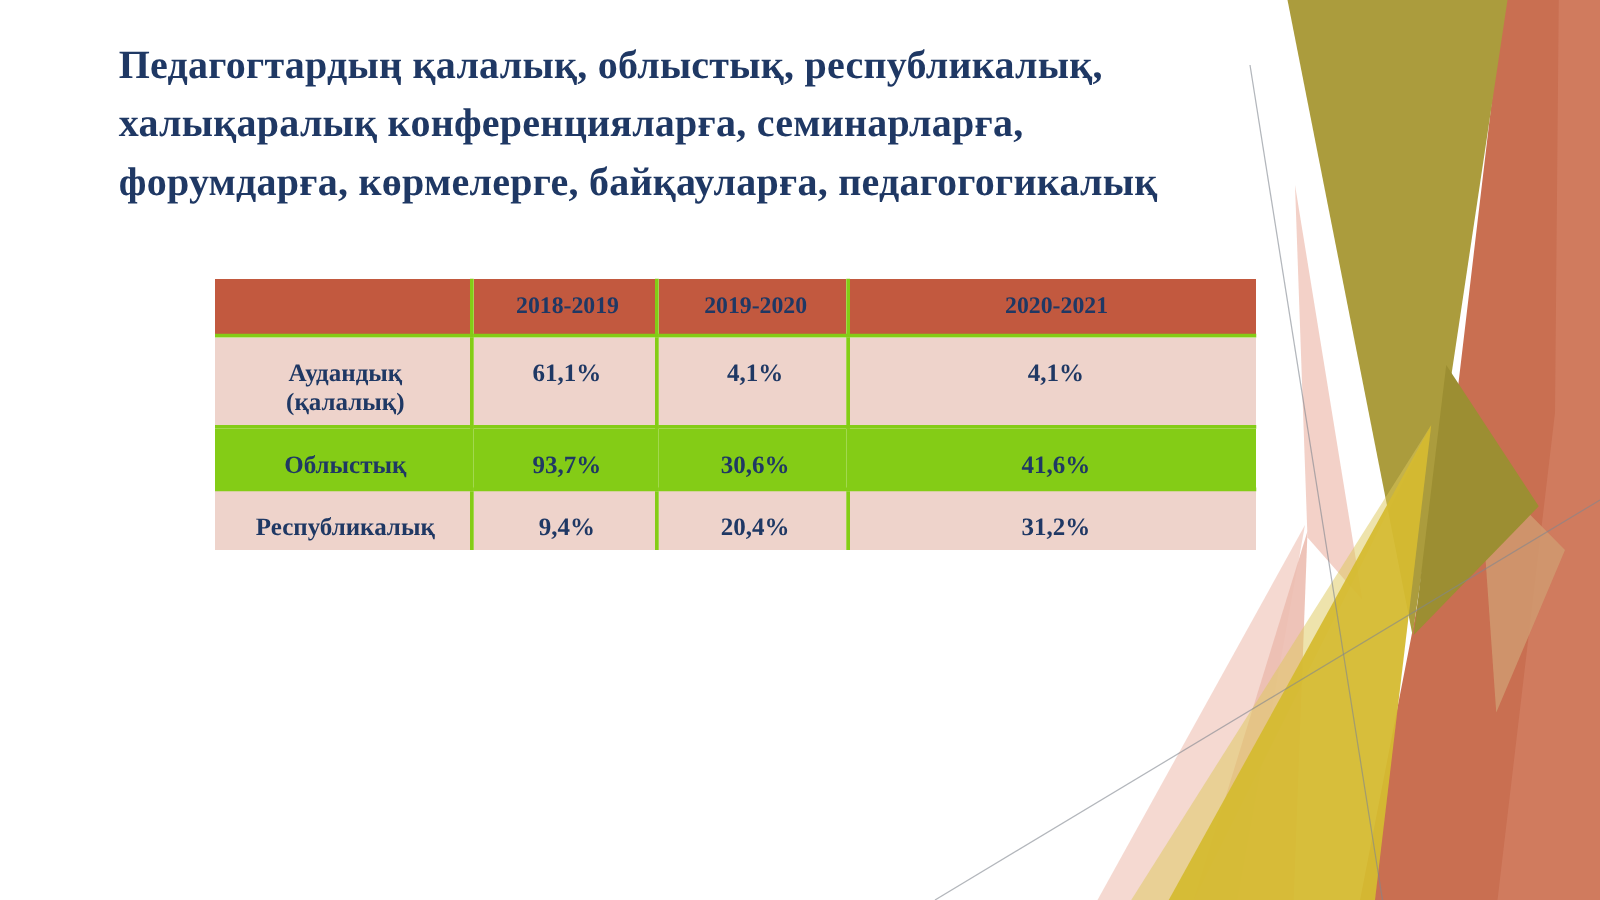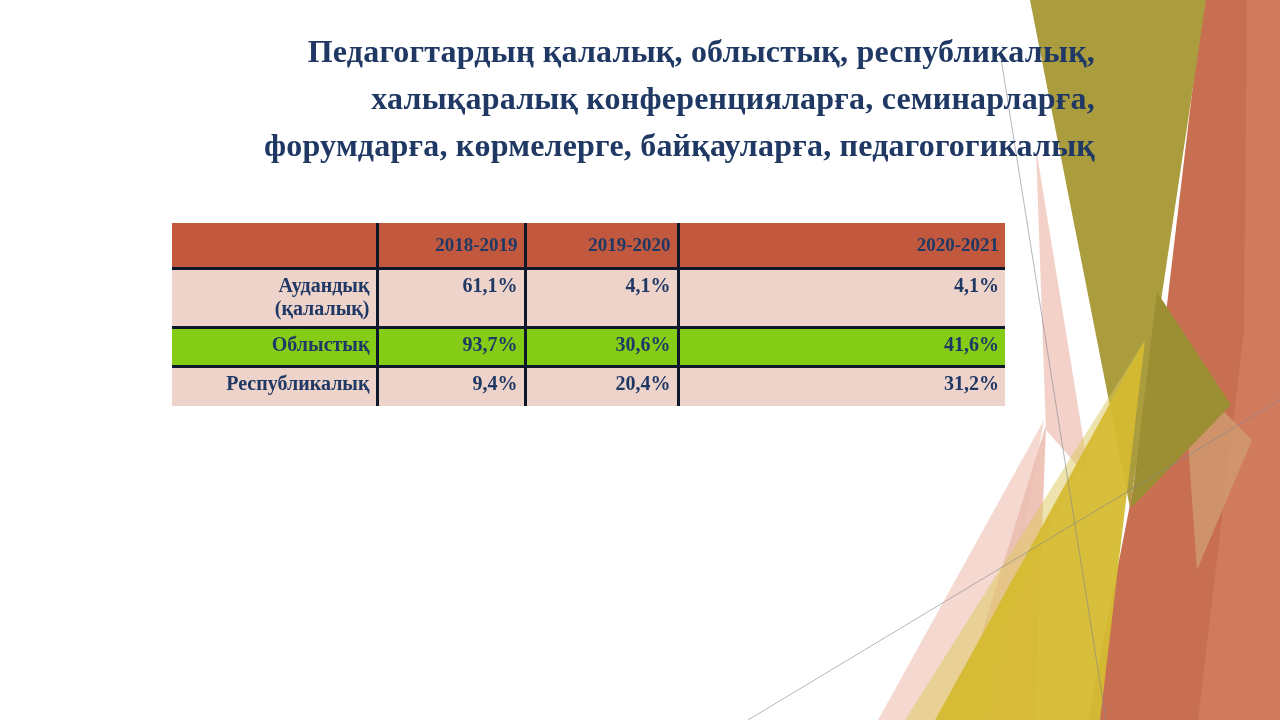--- a/index.html
+++ b/index.html
@@ -23,53 +23,53 @@
   .content {
     position: absolute;
     inset: 0;
     z-index: 1;
   }
   .title {
     position: absolute;
     left: 95px;
     top: 28px;
     width: 1000px;
-    text-align: right;
+    text-align: left;
     color: #1f3864;
     font-weight: bold;
     font-size: 32px;
     line-height: 47px;
     letter-spacing: 0.2px;
   }
   .data-table {
     position: absolute;
     left: 172px;
     top: 223px;
     border-collapse: collapse;
     border-style: hidden; 
     table-layout: fixed;
     width: 833px;
     color: #1f3864;
     font-weight: bold;
   }
   .data-table th, .data-table td {
-    border: 3px solid #0f172a;
-    text-align: right;
+    border: 3px solid #84cc16;
+    text-align: center;
     vertical-align: middle;
     overflow: hidden;
   }
   .data-table thead th {
     background: #c2593f;
     height: 40px;
     font-size: 19px;
     padding: 2px 6px 2px 12px;
   }
   .data-table tbody th, .data-table tbody td {
     font-size: 20px;
-    padding: 4px 6px 6px 11px;
+    padding: 18px 6px 6px 11px;
     vertical-align: top;
   }
   .row-dark th, .row-dark td { background: #eed3cb; }
   .row-light th, .row-light td { background: #84cc16; }
   .r1 { height: 56px; }
   .r2, .r3, .r4 { height: 39px; }
 </style>
 </head>
 <body>
 

